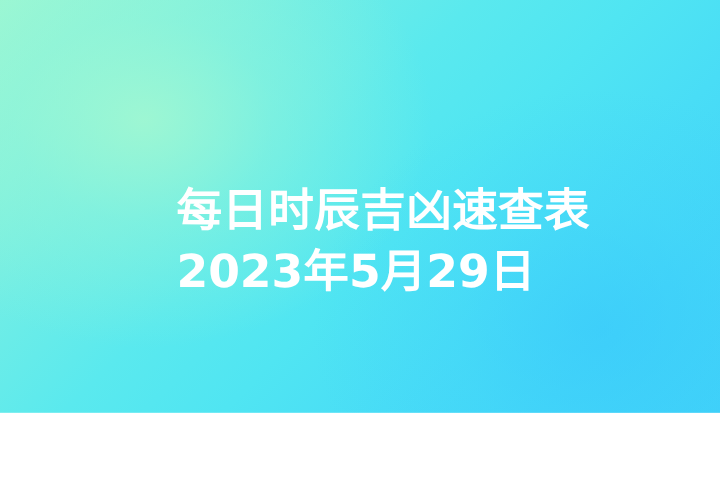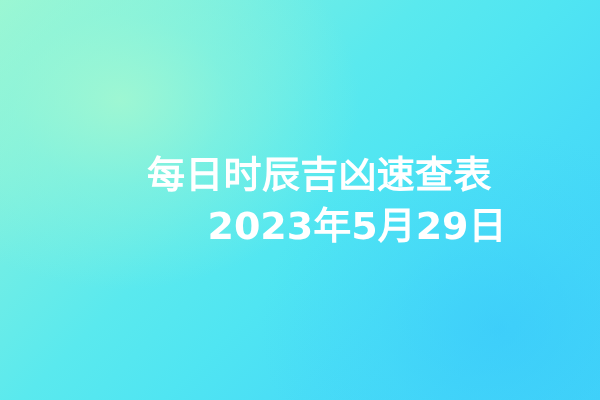--- a/index.html
+++ b/index.html
@@ -11,21 +11,21 @@
   body {
     width: 600px;
     height: 400px;
     overflow: hidden;
     font-family: "DejaVu Sans", "Liberation Sans", sans-serif;
   }
 
   #banner {
     position: relative;
     width: 600px;
-    height: 400px;
+    height: 344px;
     box-sizing: border-box;
     overflow: hidden;
     
     background-image: linear-gradient(
         135deg,
         #9df7d2 0%,
         #86f2dc 14%,
         #6fedE6 27%,
         #5ae9ee 42%,
         #50e5f2 56%,
@@ -79,21 +79,20 @@
     color: #ffffff;
     font-weight: 700;
     font-size: 38px;
     line-height: 51px;
     letter-spacing: 0.3px;
     white-space: nowrap;
   }
 
   .title-line.secondary {
     letter-spacing: 0px;
-    text-align: center;
   }
 </style>
 </head>
 <body>
 
 <div id="banner">
 
   <div id="title-block">
     <span class="title-line primary">每日时辰吉凶速查表</span>
     <span class="title-line secondary">2023年5月29日</span>

